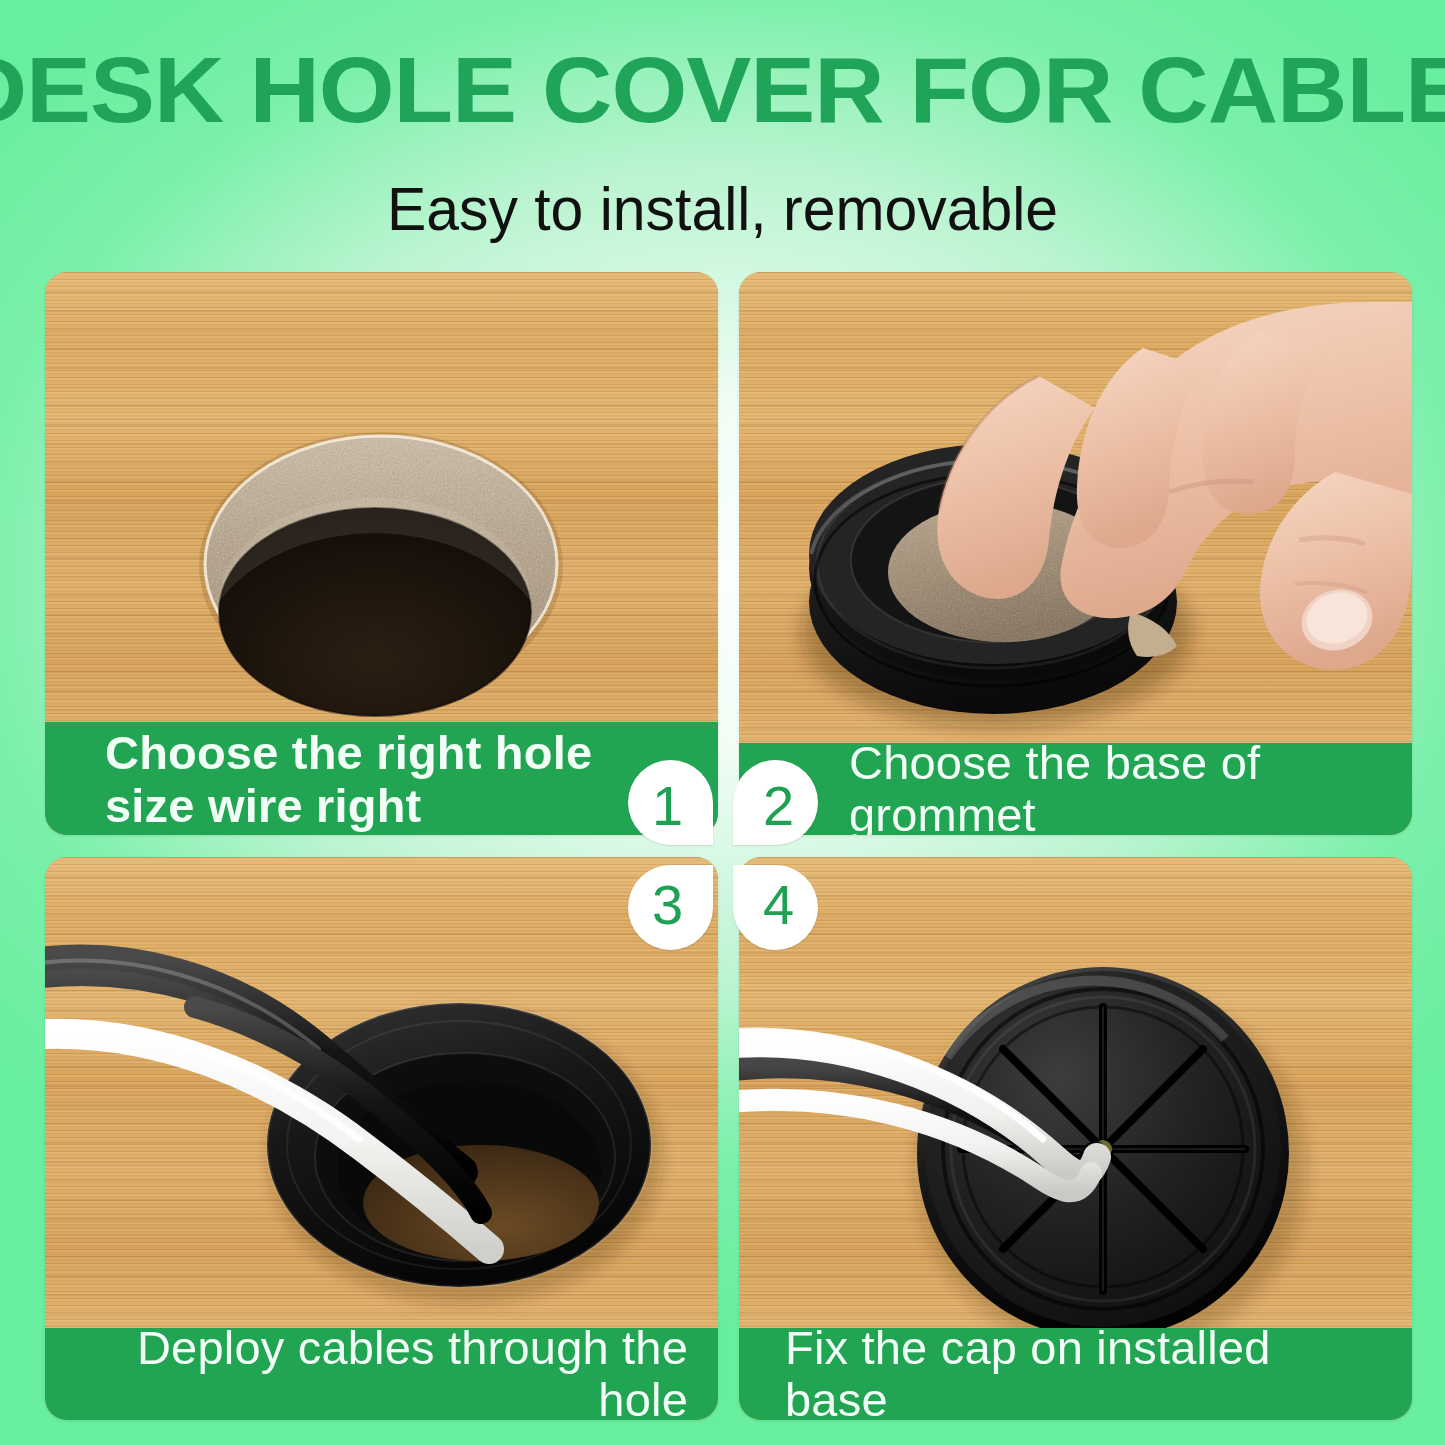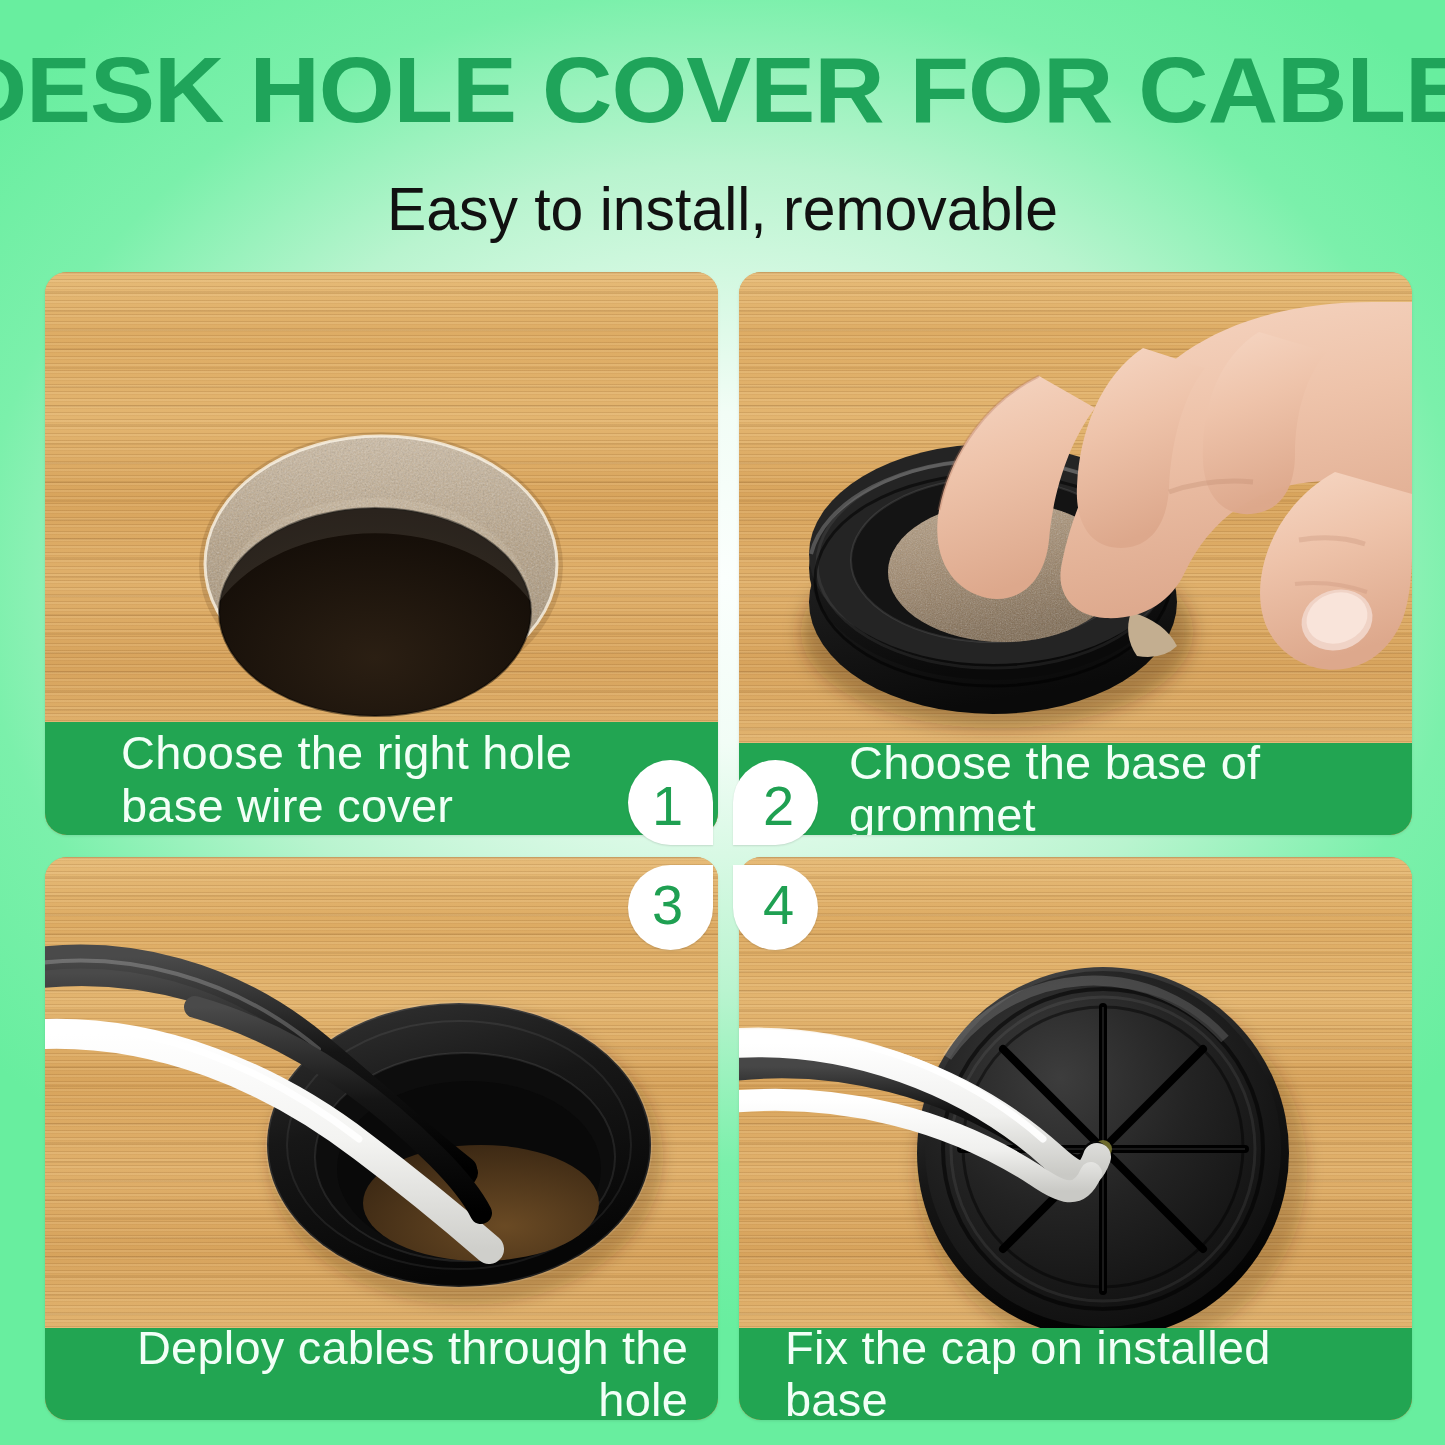--- a/index.html
+++ b/index.html
@@ -109,21 +109,21 @@
     position:absolute; left:0; right:0; bottom:0;
     background:#22a552;
     color:#f2fff7;
     font-family:"Liberation Sans Narrow","Liberation Sans",sans-serif;
     font-weight:400;
     display:flex;
     align-items:center;
     padding:0 30px 0 76px;
     letter-spacing:.2px;
   }
-  .cap-2line{ height:113px; font-size:47px; line-height:53px; padding-left:76px; }
+  .cap-2line{ height:113px; font-size:47px; line-height:53px; padding-left:60px;font-weight:bold; }
   .cap-1line{ height:92px;  font-size:47px; line-height:52px; }
   .p2 .caption{ padding-left:110px; padding-right:16px; }
   .p3 .caption{ padding-left:30px;text-align:right; }
   .p4 .caption{ padding-left:46px;align-items:center; }
 
   
   .num-hub{
     position:absolute;
     left:583px; top:488px;
     width:190px; height:190px;
@@ -200,21 +200,21 @@
 
           <ellipse cx="330" cy="340" rx="156" ry="104" fill="url(#holeDark1)"></ellipse>
           <ellipse cx="330" cy="340" rx="156" ry="104" fill="none" stroke="rgba(0,0,0,.5)" stroke-width="2"></ellipse>
 
           <path d="M174 330 A156 104 0 0 1 486 330 A176 128 0 0 0 174 330 Z" fill="rgba(255,245,225,.10)"></path>
         </svg>
       </div>
       <div class="caption cap-2line">
         <div>
           <div>Choose the right hole</div>
-          <div>base wire cover</div>
+          <div>size wire right</div>
         </div>
       </div>
     </div>
 
     <div class="panel p2">
       <div class="wood dark"></div>
       <div class="art">
         <svg viewBox="0 0 673 563" preserveAspectRatio="none">
           <defs>
             <linearGradient id="skin2" x1="0" y1="0" x2="0.25" y2="1">

